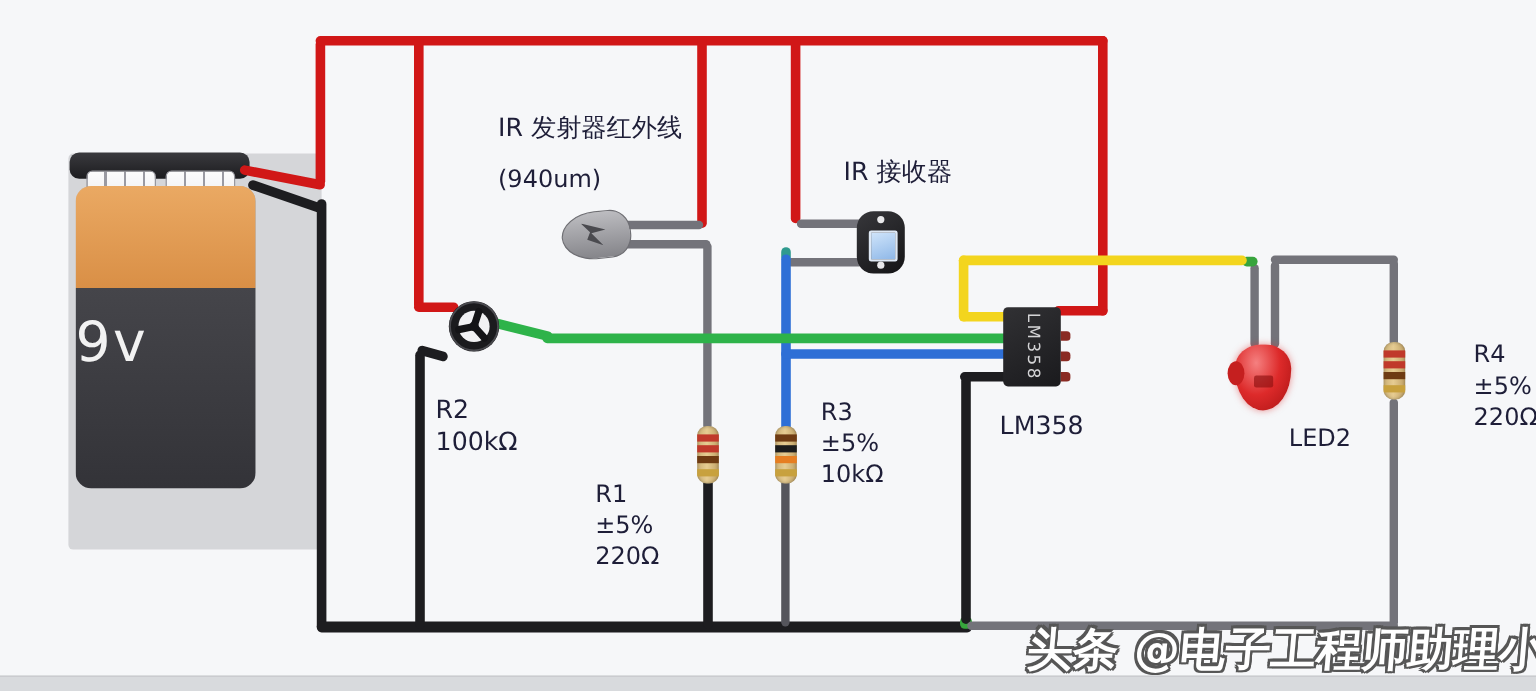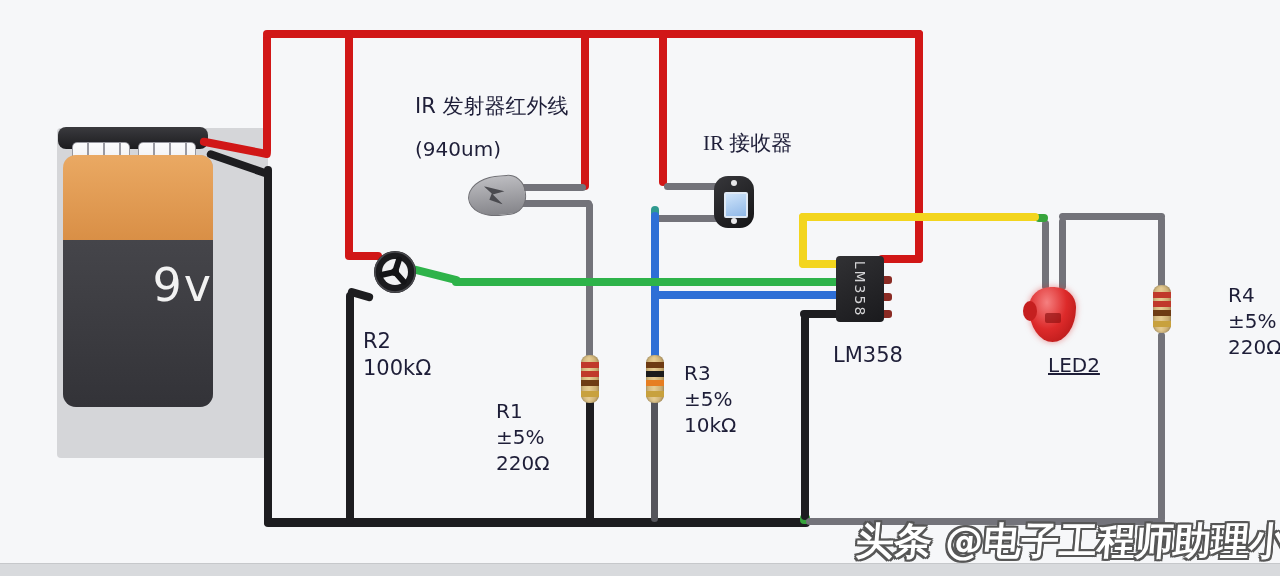--- a/index.html
+++ b/index.html
@@ -19,21 +19,21 @@
   .rot{transform-origin:left center;}
   
   .bat-back{position:absolute;left:57px;top:128px;width:211px;height:330px;background:#d5d6d9;border-radius:4px;}
   .bat-cap{position:absolute;left:58px;top:127px;width:150px;height:22px;background:linear-gradient(180deg,#3a3a3e,#1c1c1f);border-radius:8px;}
   .bat-term{position:absolute;width:56px;height:25px;top:142px;background:linear-gradient(180deg,#f4f4f6,#c2c2c8);
             border:1px solid #97979e;border-radius:5px;
             background-image:repeating-linear-gradient(90deg,rgba(255,255,255,.7) 0 14px,#9a9aa2 14px 16px),linear-gradient(180deg,#f4f4f6,#c2c2c8);}
   .bat-body{position:absolute;left:63px;top:155px;width:150px;height:252px;border-radius:13px;overflow:hidden;
             box-shadow:inset -6px 0 10px rgba(0,0,0,.25);}
   .bat-orange{height:85px;background:linear-gradient(180deg,#eaa963,#d98f46);}
-  .bat-dark{height:167px;background:linear-gradient(180deg,#45454a,#333338);display:flex;align-items:flex-start;justify-content:flex-end;}
+  .bat-dark{height:167px;background:linear-gradient(180deg,#45454a,#333338);display:flex;align-items:flex-start;justify-content:flex-start;}
   .bat-v{color:#f2f2f2;font-size:46px;margin-top:18px;letter-spacing:2px;}
   
   .logo{position:absolute;left:10px;top:400px;width:248px;height:124px;}
   .logo::before{content:"";position:absolute;left:-4px;top:0px;width:254px;height:126px;background:#ffb0b4;
                 border-radius:10px;filter:blur(9px);opacity:.9;}
   .lb{position:absolute;background:linear-gradient(135deg,#1d49a8,#0e2d74);
       background-image:repeating-linear-gradient(48deg,rgba(90,210,255,.38) 0 2px,transparent 2px 10px),linear-gradient(135deg,#1d49a8,#0e2d74);
       box-shadow:0 0 10px 2px rgba(255,120,128,.45);}
   .vccstrip{position:absolute;left:48px;top:33px;width:70px;height:19px;background:#ffc9cc;display:flex;align-items:center;}
   .vcctext{color:#a01020;font-size:13px;font-weight:bold;padding-left:8px;letter-spacing:1px;}
@@ -182,42 +182,42 @@
     <i class="band" style="top:7px;background:#c0392b;"></i>
     <i class="band" style="top:16px;background:#c0392b;"></i>
     <i class="band" style="top:25px;background:#6e3b13;"></i>
     <i class="band" style="top:36px;background:#c8a13e;"></i>
   </div>
 
   <div class="led"></div>
 
   <div class="lbl c fs21" style="left:415px;top:93px;width:168px;">IR 发射器红外线</div>
   <div class="lbl c fs20" style="left:415px;top:136px;width:168px;">(940um)</div>
-  <div class="lbl c fs21" style="left:703px;top:130px;width:124px;font-family:Liberation Serif, serif;">IR 接收器</div>
+  <div class="lbl c fs21" style="left:703px;top:130px;width:124px;">IR 接收器</div>
 
   <div class="lbl fs21 lh27" style="left:363px;top:302px;">
     <div>R2</div>
     <div>100kΩ</div>
   </div>
 
   <div class="lbl fs20" style="left:496px;top:350px;margin-top:48px;">
     <div>R1</div>
     <div>±5%</div>
     <div>220Ω</div>
   </div>
 
-  <div class="lbl fs20" style="left:684px;top:360px;">
+  <div class="lbl fs20" style="left:684px;top:330px;">
     <div>R3</div>
     <div>±5%</div>
     <div>10kΩ</div>
   </div>
 
   <div class="lbl fs21" style="left:833px;top:342px;">LM358</div>
 
-  <div class="lbl fs20" style="left:1048px;top:352px;text-decoration:underline;">
+  <div class="lbl fs20" style="left:1074px;top:352px;">
     <div>LED2</div>
   </div>
 
   <div class="lbl fs20" style="left:1228px;top:282px;">
     <div>R4</div>
     <div>±5%</div>
     <div>220Ω</div>
   </div>
 
   <div class="strip"></div>

